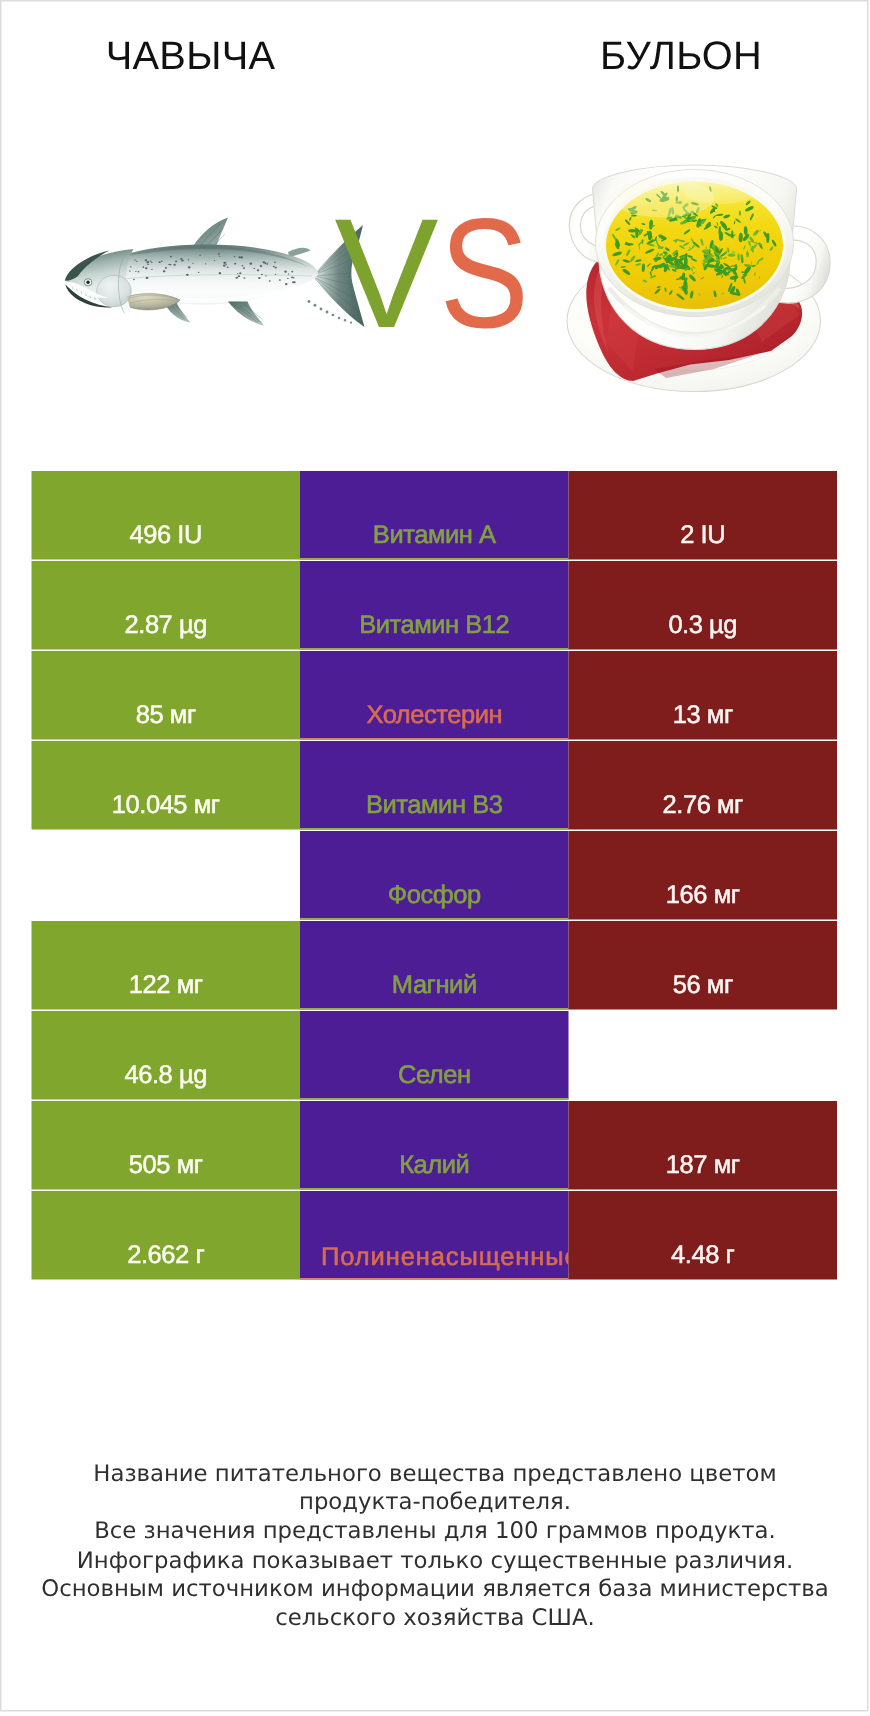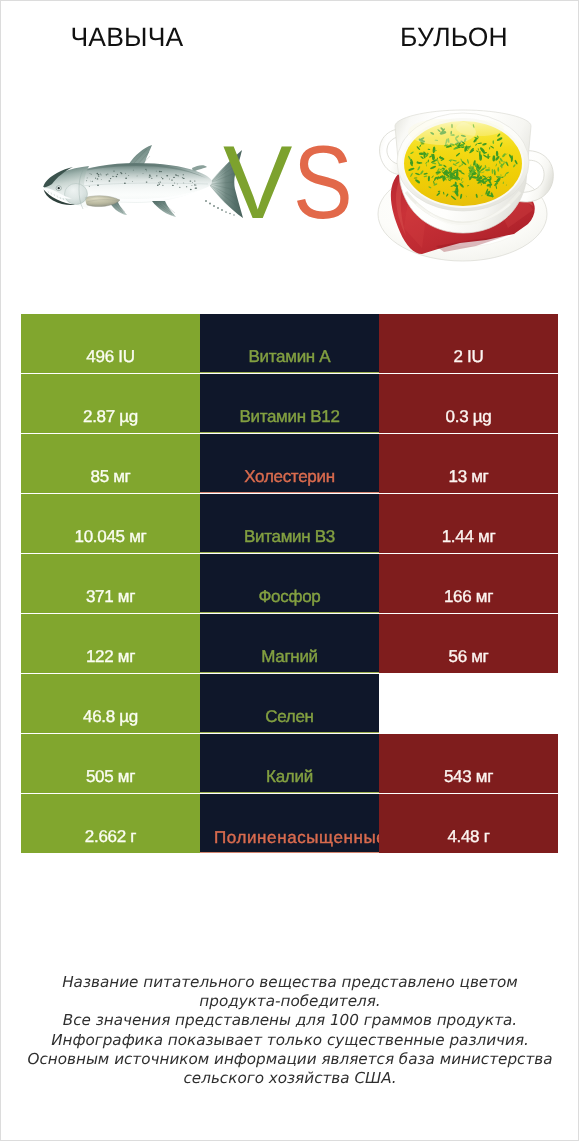--- a/index.html
+++ b/index.html
@@ -25,34 +25,34 @@
   .vs .v{color:#7da22e;}
   .vs .s{color:#e2694a;display:inline-block;transform:scaleX(0.86);transform-origin:left center;margin-left:1px;}
 
   
   .table{position:absolute;left:21px;top:314px;width:537px;}
   .row{position:relative;height:58.5px;margin-bottom:1.5px;}
   .cell{box-sizing:border-box;position:absolute;top:0;width:179px;height:58.5px;
         font-size:17px;font-weight:400;letter-spacing:-0.3px;text-align:center;}
   .cl{left:0;background:#81a62e;color:#fbfdf2;-webkit-text-stroke:0.35px #fbfdf2;}
   .cr{left:358px;background:#7f1d1d;color:#fdf6f2;-webkit-text-stroke:0.35px #fdf6f2;}
-  .cm{left:179px;background:#0f172a;border-bottom:1px solid #9aad4e;color:#83a041;
+  .cm{left:179px;background:#4c1d95;border-bottom:1px solid #9aad4e;color:#83a041;
       -webkit-text-stroke:0.4px #83a041;overflow:hidden;}
   .cm.red{border-bottom-color:#d2846e;color:#d96b4e;-webkit-text-stroke-color:#d96b4e;}
   .cell > span{position:absolute;left:0;width:179px;display:block;white-space:nowrap;
         top:16px;line-height:20px;margin-top:17px;}
   .cm > span{top:16px;}
   .cm.wrap{}
   .cm.wrap > span{white-space:normal;width:147px;left:14px;top:18px;
         line-height:18.7px;letter-spacing:0.6px;overflow:visible;}
 
   
   .footer{position:absolute;left:0;top:973px;width:580px;text-align:center;
           font-family:"DejaVu Sans",sans-serif;
-          font-size:15.2px;line-height:19.2px;color:#2f2f2f;font-style:italic;}
+          font-size:15.2px;line-height:19.2px;color:#2f2f2f;}
   .footer div{white-space:nowrap;}
 </style>
 </head>
 <body>
 
 <div class="page">
   <div class="page-border"></div>
 
   <div class="title l">ЧАВЫЧА</div>
   <div class="title r">БУЛЬОН</div>
@@ -728,27 +728,24 @@
         </div>
       </div>
       <div class="row">
         <div class="cell cl">
           <span>10.045 мг</span>
         </div>
         <div class="cell cm">
           <span>Витамин B3</span>
         </div>
         <div class="cell cr">
-          <span>1.44 мг</span>
+          <span>2.76 мг</span>
         </div>
       </div>
       <div class="row">
-        <div class="cell cl">
-          <span>371 мг</span>
-        </div>
         <div class="cell cm">
           <span>Фосфор</span>
         </div>
         <div class="cell cr">
           <span>166 мг</span>
         </div>
       </div>
       <div class="row">
         <div class="cell cl">
           <span>122 мг</span>
@@ -769,21 +766,21 @@
         </div>
       </div>
       <div class="row">
         <div class="cell cl">
           <span>505 мг</span>
         </div>
         <div class="cell cm">
           <span>Калий</span>
         </div>
         <div class="cell cr">
-          <span>543 мг</span>
+          <span>187 мг</span>
         </div>
       </div>
       <div class="row">
         <div class="cell cl">
           <span>2.662 г</span>
         </div>
         <div class="cell cm red wrap">
           <span>Полиненасыщенные жиры</span>
         </div>
         <div class="cell cr">

